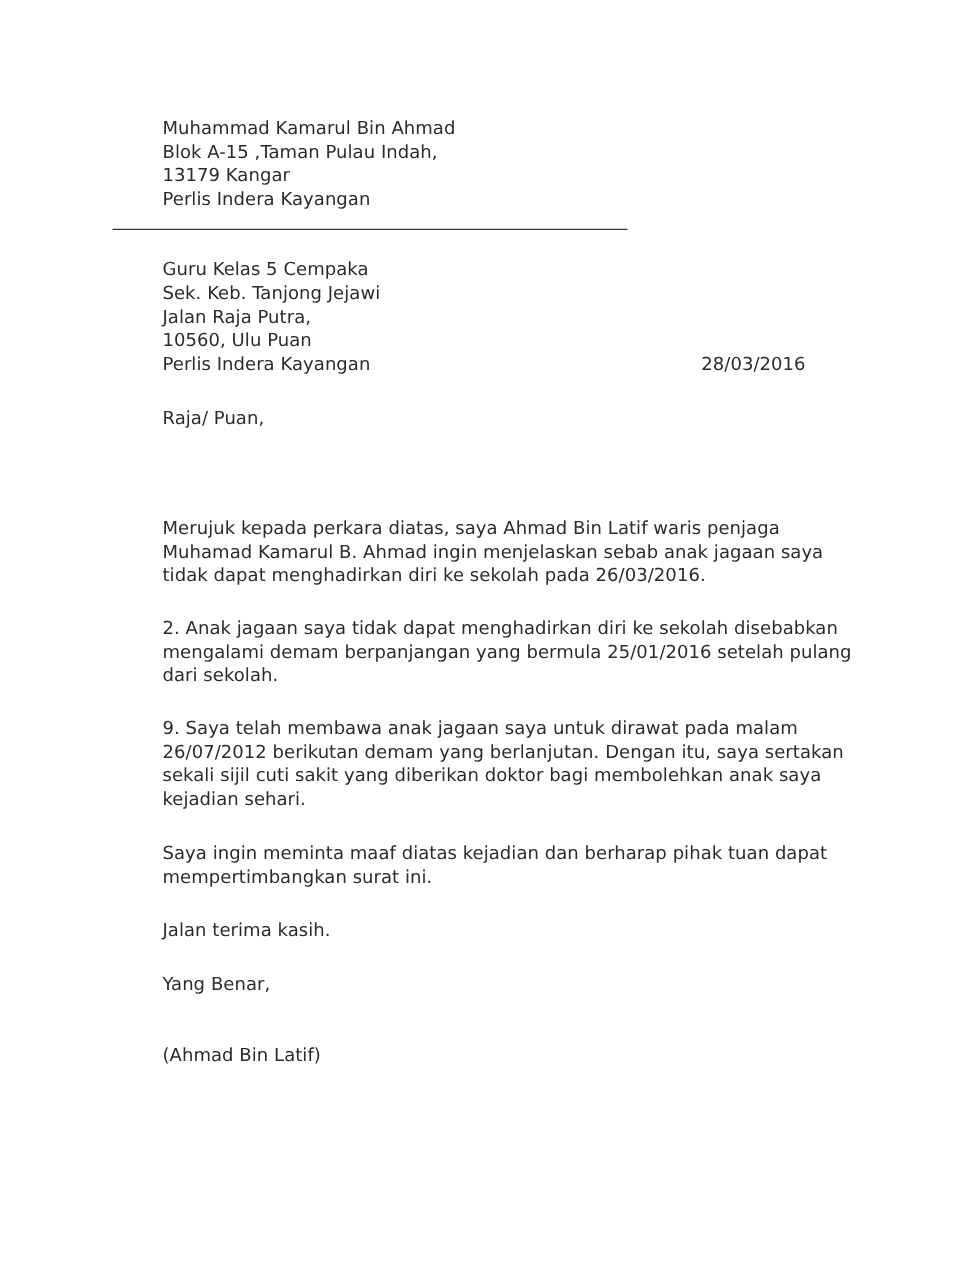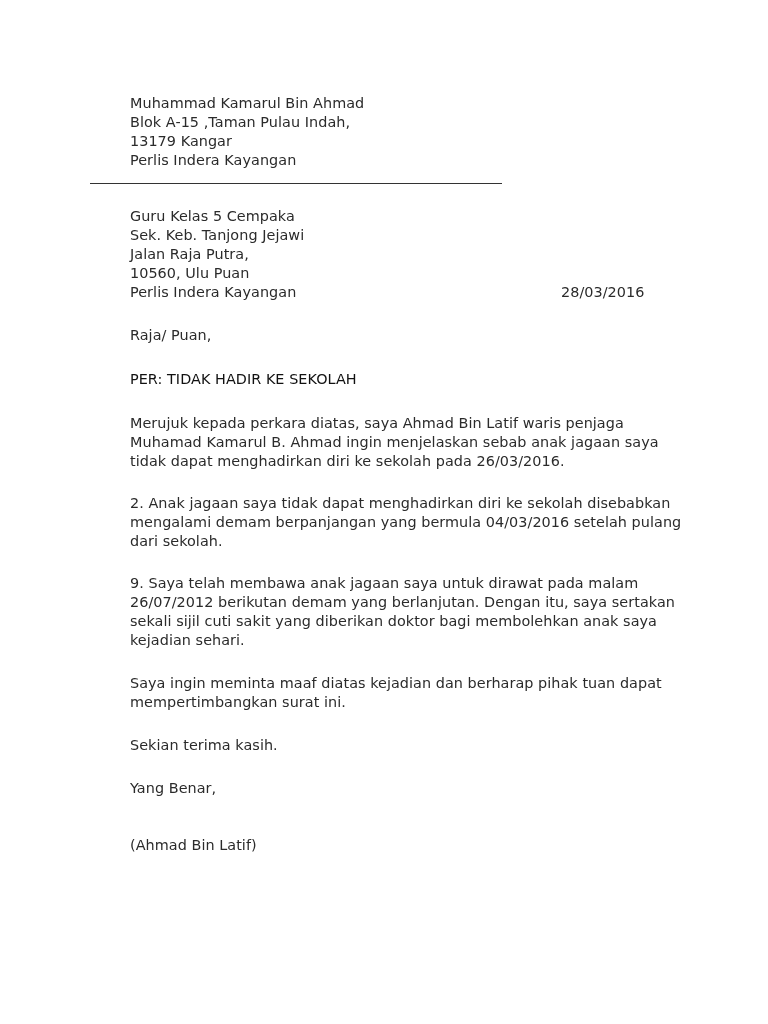--- a/index.html
+++ b/index.html
@@ -32,42 +32,41 @@
     <div class="line" style="top:226px">Sek. Keb. Tanjong Jejawi</div>
     <div class="line" style="top:245px">Jalan Raja Putra,</div>
     <div class="line" style="top:264px">10560, Ulu Puan</div>
     <div class="line" style="top:283px">Perlis Indera Kayangan</div>
   </div>
 
   <div class="date">28/03/2016</div>
 
   <div class="line" style="top:326px">Raja/ Puan,</div>
 
-  <div class="line subject" style="top:370px">PER: TIDAK HADIR KE SEKOLAH</div>
 
   <div>
     <div class="line" style="top:414px">Merujuk kepada perkara diatas, saya Ahmad Bin Latif waris penjaga</div>
     <div class="line" style="top:433px">Muhamad Kamarul B. Ahmad ingin menjelaskan sebab anak jagaan saya</div>
     <div class="line" style="top:452px">tidak dapat menghadirkan diri ke sekolah pada 26/03/2016.</div>
   </div>
 
   <div>
     <div class="line" style="top:494px">2. Anak jagaan saya tidak dapat menghadirkan diri ke sekolah disebabkan</div>
-    <div class="line" style="top:513px">mengalami demam berpanjangan yang bermula 04/03/2016 setelah pulang</div>
+    <div class="line" style="top:513px">mengalami demam berpanjangan yang bermula 25/01/2016 setelah pulang</div>
     <div class="line" style="top:532px">dari sekolah.</div>
   </div>
 
   <div>
     <div class="line" style="top:574px">9. Saya telah membawa anak jagaan saya untuk dirawat pada malam</div>
     <div class="line" style="top:593px">26/07/2012 berikutan demam yang berlanjutan. Dengan itu, saya sertakan</div>
     <div class="line" style="top:612px">sekali sijil cuti sakit yang diberikan doktor bagi membolehkan anak saya</div>
     <div class="line" style="top:631px">kejadian sehari.</div>
   </div>
 
   <div>
     <div class="line" style="top:674px">Saya ingin meminta maaf diatas kejadian dan berharap pihak tuan dapat</div>
     <div class="line" style="top:693px">mempertimbangkan surat ini.</div>
   </div>
 
-  <div class="line" style="top:736px">Sekian terima kasih.</div>
+  <div class="line" style="top:736px">Jalan terima kasih.</div>
   <div class="line" style="top:779px">Yang Benar,</div>
   <div class="line" style="top:836px">(Ahmad Bin Latif)</div>
 </div>
 
 </body></html>

